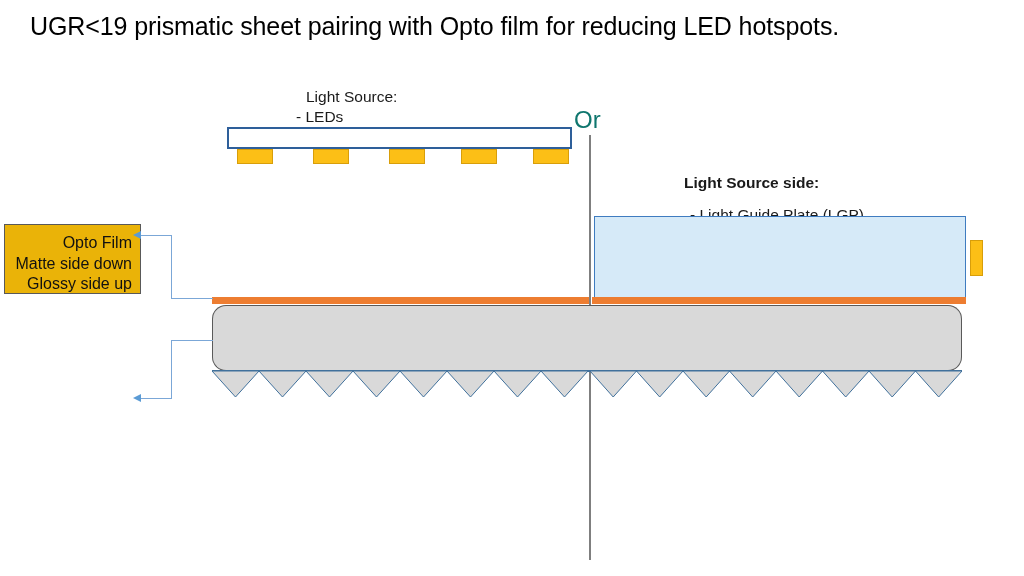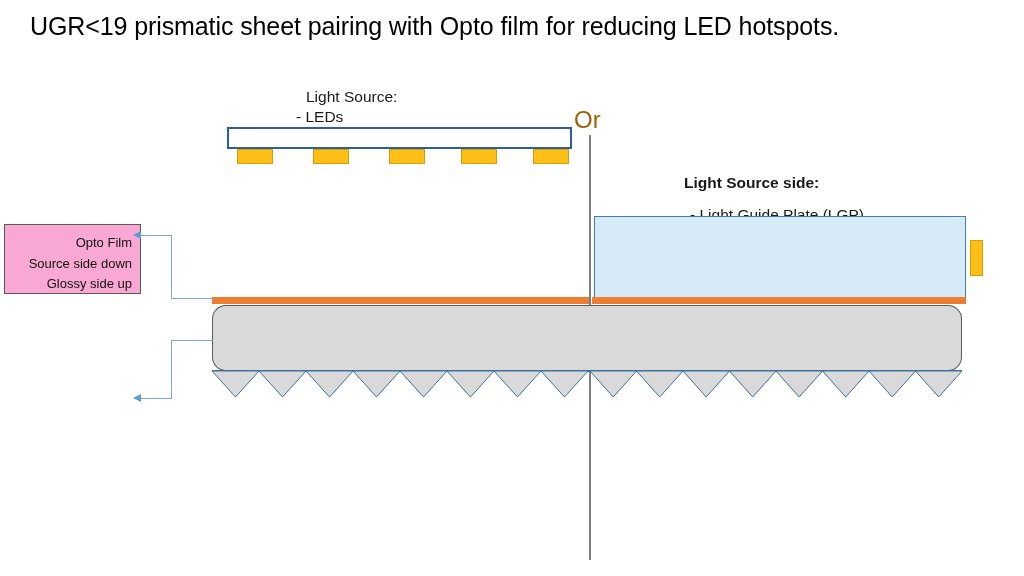--- a/index.html
+++ b/index.html
@@ -24,21 +24,21 @@
   #led-bar{
     position:absolute;left:227px;top:127px;width:345px;height:22px;
     background:#ffffff;border:2px solid #2e5f9a;box-sizing:border-box;
   }
   .led-chip{
     position:absolute;top:149px;width:36px;height:15px;
     background:#fcbf16;border:1px solid #d89e0a;box-sizing:border-box;
   }
 
   
-  #or-text{position:absolute;left:574px;top:106px;font-size:24px;color:#a16207;}
+  #or-text{position:absolute;left:574px;top:106px;font-size:24px;color:#0f766e;}
   #divider{position:absolute;left:589px;top:135px;width:1.6px;height:425px;background:#7f7f7f;}
 
   
   #lgp{
     position:absolute;left:594px;top:216px;width:372px;height:82px;
     box-sizing:border-box;
     border:1px solid #3f7cc0;
     background-color:#d6eaf8;
     background-image:
       radial-gradient(#5b9bd5 0.6px, transparent 0.7px),
@@ -69,23 +69,23 @@
   #baseline-left{left:212px;width:378px;}
   #baseline-right{left:590px;width:372px;}
 
   
   .prisms{position:absolute;top:371px;height:28px;}
   #prisms-left{left:212px;width:378px;}
   #prisms-right{left:590px;width:372px;}
 
   
   .callout{
-    position:absolute;background:#f9a8d4;border:1.4px solid #595959;
+    position:absolute;background:#eab308;border:1.4px solid #595959;
     box-sizing:border-box;padding:8px 8px 22px 9px;
-    font-size:13px;color:#111;line-height:20.5px;
+    font-size:16px;color:#111;line-height:20.5px;
   }
   #callout-opto{left:4px;top:224px;width:137px;height:70px;}
   #callout-prismatic{left:4px;top:340px;width:137px;height:71px;}
 
   
   .conn{position:absolute;background:#7ba7d7;}
   .conn-h{height:1.4px;}
   .conn-v{width:1.4px;}
   .arrow-left{
     position:absolute;width:0;height:0;
@@ -150,21 +150,21 @@
       <polygon points="139.5,0 186,0 162.7,26"></polygon>
       <polygon points="186,0 232.5,0 209.2,26"></polygon>
       <polygon points="232.5,0 279,0 255.7,26"></polygon>
       <polygon points="279,0 325.5,0 302.2,26"></polygon>
       <polygon points="325.5,0 372,0 348.7,26"></polygon>
     </g>
   </svg>
 
   <div class="callout" id="callout-opto">
     <div>Opto Film</div>
-    <div>Source side down</div>
+    <div>Matte side down</div>
     <div>Glossy side up</div>
   </div>
 
 
   <div class="conn conn-h" style="left:141px;top:235px;width:31px;"></div>
   <div class="conn conn-v" style="left:170.6px;top:235px;height:64px;"></div>
   <div class="conn conn-h" style="left:170.6px;top:298px;width:42px;"></div>
   <div class="arrow-left" style="left:133px;top:230.7px;"></div>
 
   <div class="conn conn-h" style="left:170.6px;top:340px;width:42px;"></div>

